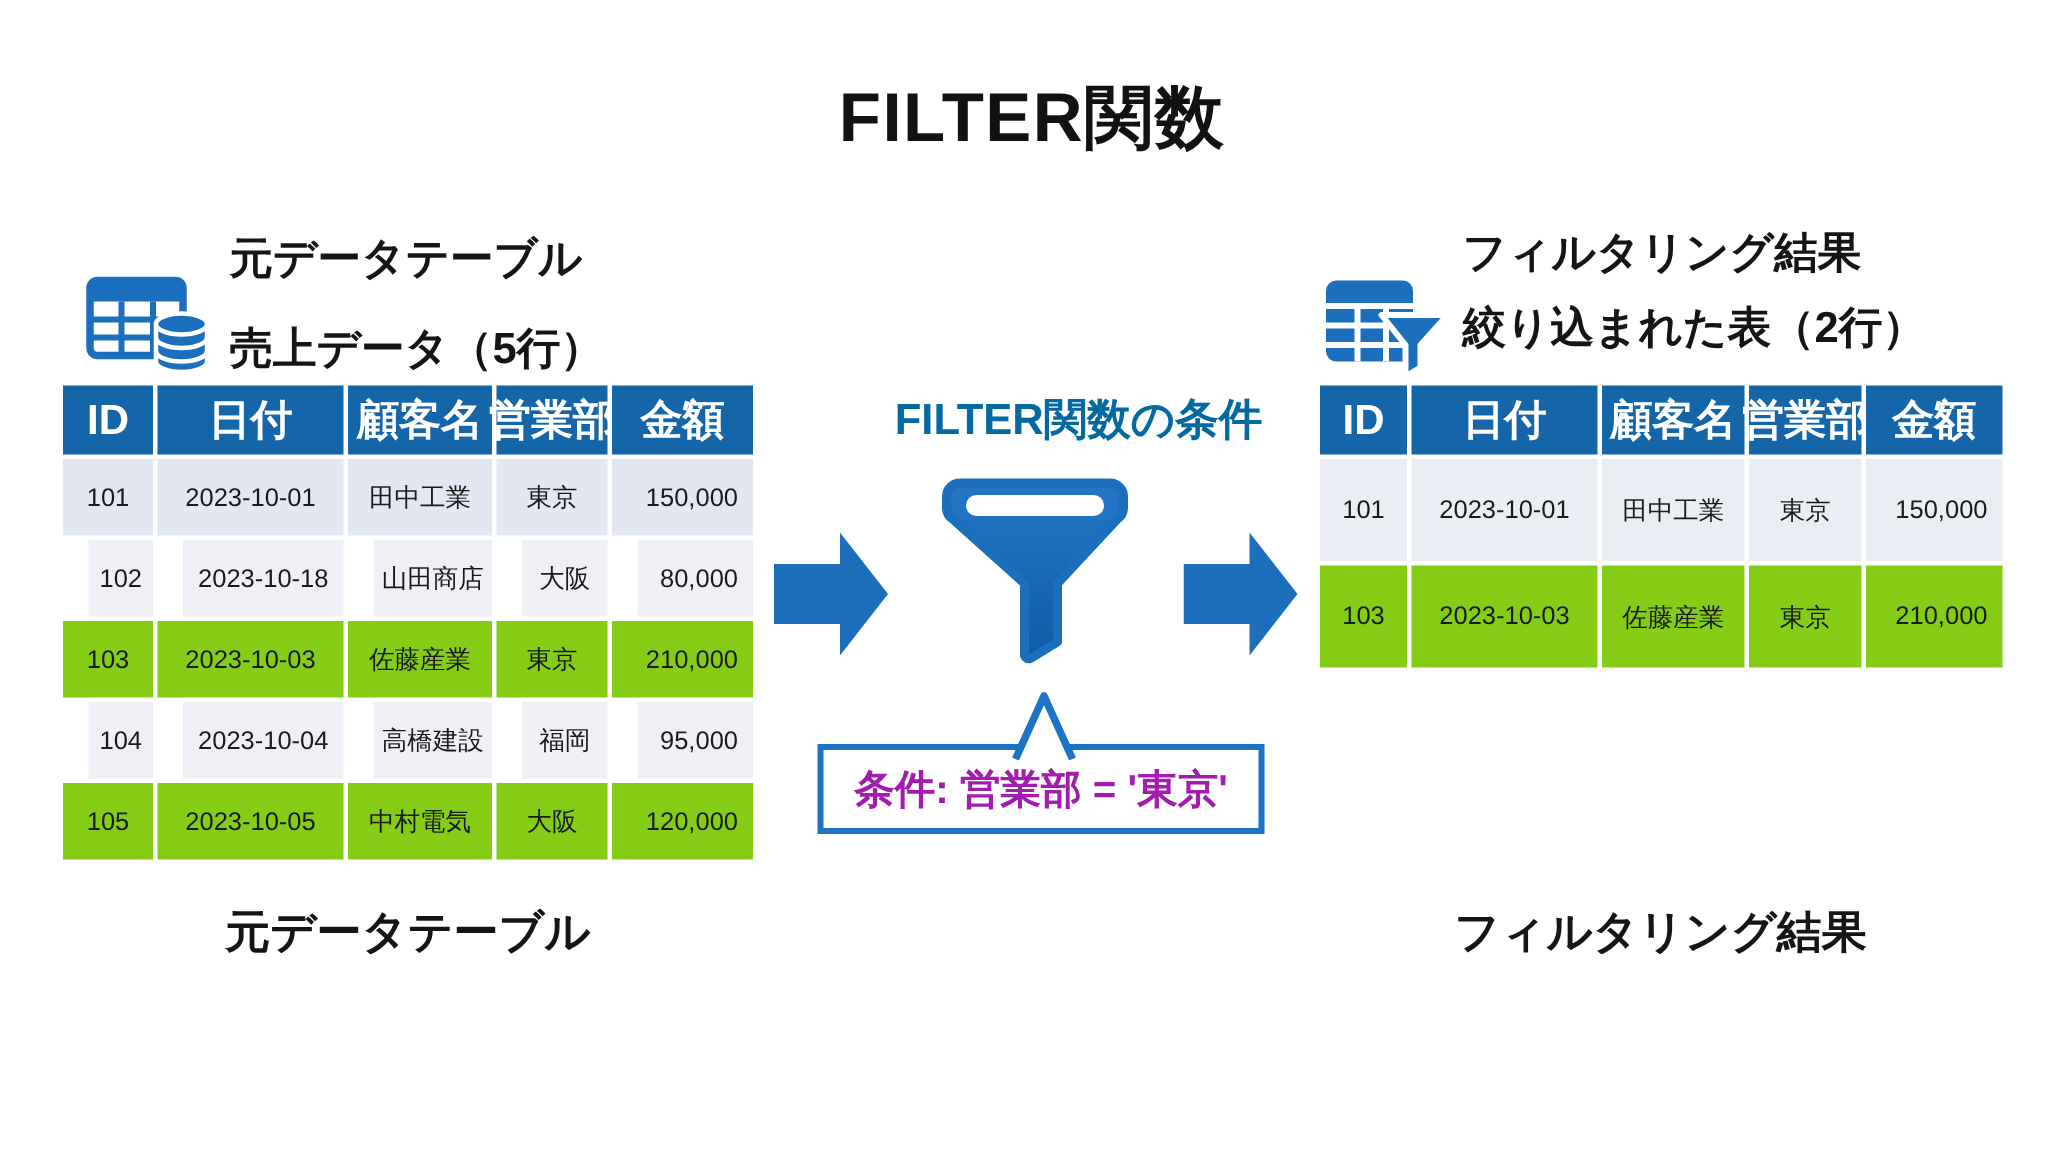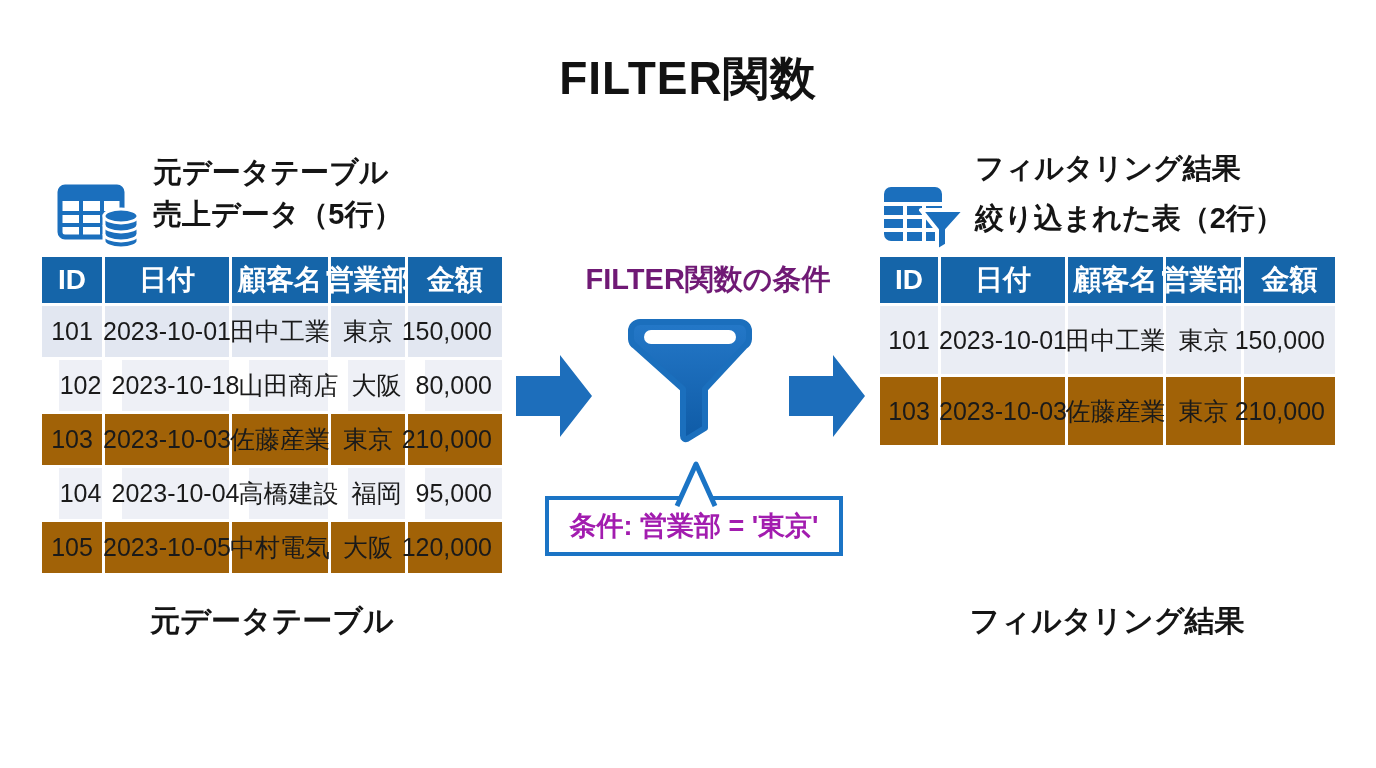--- a/index.html
+++ b/index.html
@@ -13,30 +13,30 @@
 
   .icon-abs { position:absolute; }
 
   
   .dgrid { position:absolute; display:grid; gap:3px; background:#ffffff; }
   .grid-left  { left:42px;  top:257px; grid-template-columns:60px 124px 96px 74px 94px;
                 grid-template-rows:46px repeat(5, 51px); }
   .grid-right { left:880px; top:257px; grid-template-columns:58px 124px 95px 75px 91px;
                 grid-template-rows:46px repeat(2, 68px); }
   .cell { display:flex; align-items:center; justify-content:center;
-          font-size:25px; color:#1a1a1a; white-space:nowrap; }
+          font-size:17px; color:#1a1a1a; white-space:nowrap; }
   .hcell { background:#1565a9; color:#ffffff; font-weight:700; font-size:28px; }
   .amount { justify-content:flex-end; padding-right:10px; }
   .rA { background:#e2e7f1; }
   .rB { background:#eef0f6;margin-left:17px; }
-  .rC { background:#a16207; }
+  .rC { background:#84cc16; }
   .rD { background:#eaedf4; }
 
-  .mid-title { position:absolute; left:533px; top:260px; width:350px; text-align:center;
-               font-size:29px; font-weight:800; color:#701a75; white-space:nowrap; }
+  .mid-title { position:absolute; left:544px; top:260px; width:350px; text-align:center;
+               font-size:29px; font-weight:800; color:#0369a1; white-space:nowrap; }
 
   .arrow { position:absolute; width:76px; height:82px; }
   .arrow-left  { left:516px; top:355px; }
   .arrow-right { left:789px; top:355px; }
 
   .funnel { position:absolute; left:624px; top:312px; width:132px; height:136px; }
 
   .callout { position:absolute; left:545px; top:496px; width:298px; height:60px;
              background:#ffffff; border:4px solid #1b74c5;
              display:flex; align-items:center; justify-content:center; }
@@ -67,21 +67,21 @@
       </g>
       <g>
         <path d="M47 32 V57 a17 7 0 0 0 34 0 V32 Z" fill="#1b6fbd" stroke="#ffffff" stroke-width="3"></path>
         <ellipse cx="64" cy="32" rx="17" ry="7" fill="#1b6fbd" stroke="#ffffff" stroke-width="3"></ellipse>
         <path d="M47 41 a17 7 0 0 0 34 0" fill="none" stroke="#ffffff" stroke-width="3"></path>
         <path d="M47 50 a17 7 0 0 0 34 0" fill="none" stroke="#ffffff" stroke-width="3"></path>
       </g>
     </svg>
   </span>
   <div class="caption-line" style="left:153px; top:153px;">元データテーブル</div>
-  <div class="caption-line" style="left:153px; top:195px;">売上データ（5行）</div>
+  <div class="caption-line" style="left:153px; top:213px;">売上データ（5行）</div>
 
   <div class="dgrid grid-left">
     <div class="cell hcell">ID</div>
     <div class="cell hcell">日付</div>
     <div class="cell hcell">顧客名</div>
     <div class="cell hcell">営業部</div>
     <div class="cell hcell">金額</div>
 
     <div class="cell rA">101</div>
     <div class="cell rA">2023-10-01</div>

